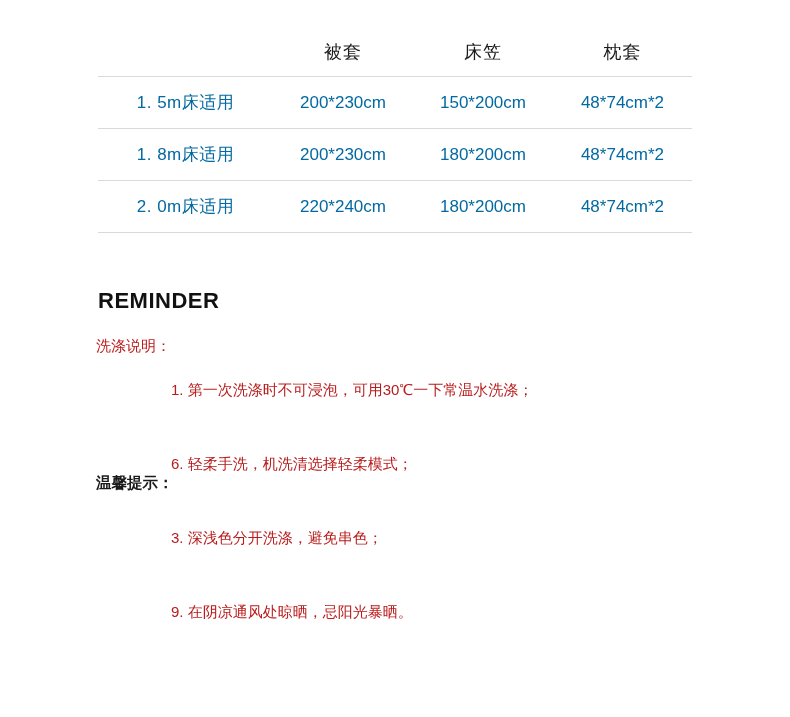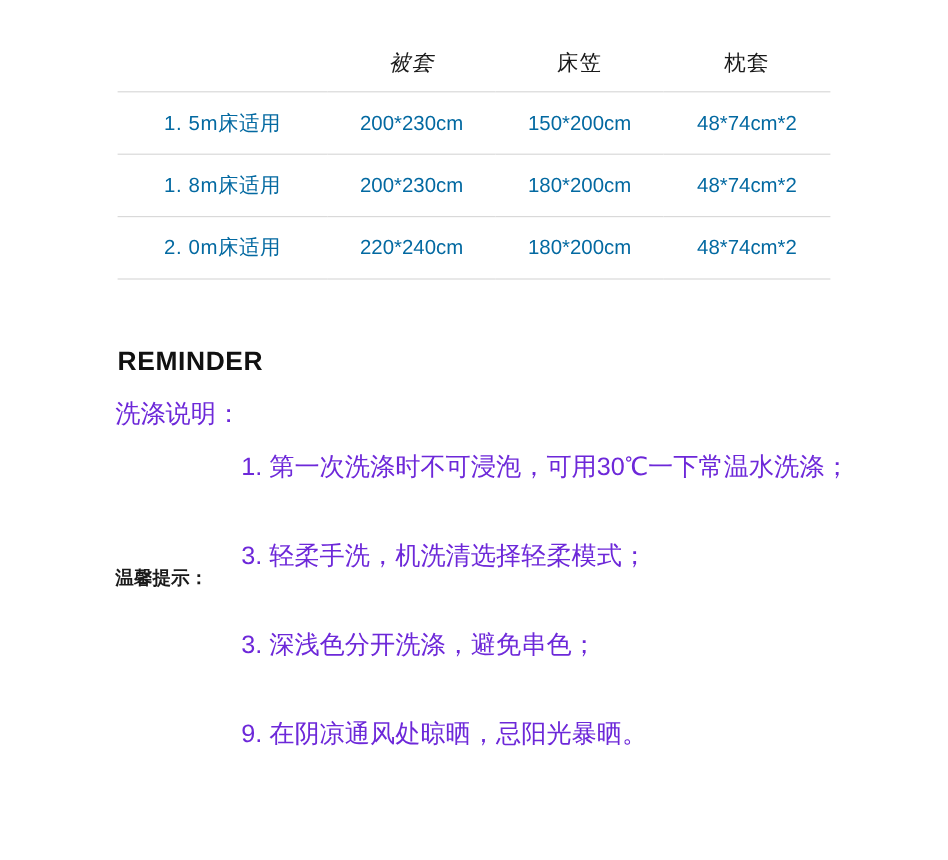--- a/index.html
+++ b/index.html
@@ -49,44 +49,44 @@
     color: #0369a1;
     border-top: 1px solid #d9d9d9;
   }
   .size-table tbody tr:last-child td {
     border-bottom: 1px solid #d9d9d9;
   }
   .size-table tbody td.rowhead {
     font-size: 17px;
     letter-spacing: 0.5px;
   }
-  .col-a { width: 140px; font-style: italic; }
+  .col-a { width: 140px; }
   .col-b { width: 140px; }
   .col-c { width: 139px; }
 
   
   .reminder-title {
     position: absolute;
     left: 98px;
     top: 288px;
     font-size: 22px;
     font-weight: bold;
     letter-spacing: 0.5px;
     color: #111;
     text-align: center;
   }
 
   .wash {
     position: absolute;
     left: 96px;
     top: 331px;
     width: 620px;
-    font-size: 21px;
+    font-size: 15px;
     line-height: 30px;
-    color: #6d28d9;
+    color: #b91c1c;
   }
   .wash-row {
     display: flex;
     align-items: flex-start;
   }
   .wash-label {
     white-space: nowrap;
   }
   .wash-items {
     flex: 1;
@@ -156,21 +156,21 @@
     </tbody>
   </table>
 
   <div class="reminder-title">REMINDER</div>
 
   <div class="wash">
     <div class="wash-row">
       <div class="wash-label">洗涤说明：</div>
       <div class="wash-items">
         <div class="wash-item">1. 第一次洗涤时不可浸泡，可用30℃一下常温水洗涤；</div>
-        <div class="wash-item">3. 轻柔手洗，机洗清选择轻柔模式；</div>
+        <div class="wash-item">6. 轻柔手洗，机洗清选择轻柔模式；</div>
         <div class="wash-item">3. 深浅色分开洗涤，避免串色；</div>
         <div class="wash-item">9. 在阴凉通风处晾晒，忌阳光暴晒。</div>
       </div>
     </div>
   </div>
 
   <div class="tips">
     <div class="tips-row">
       <div class="tips-label">温馨提示：</div>
     </div>

